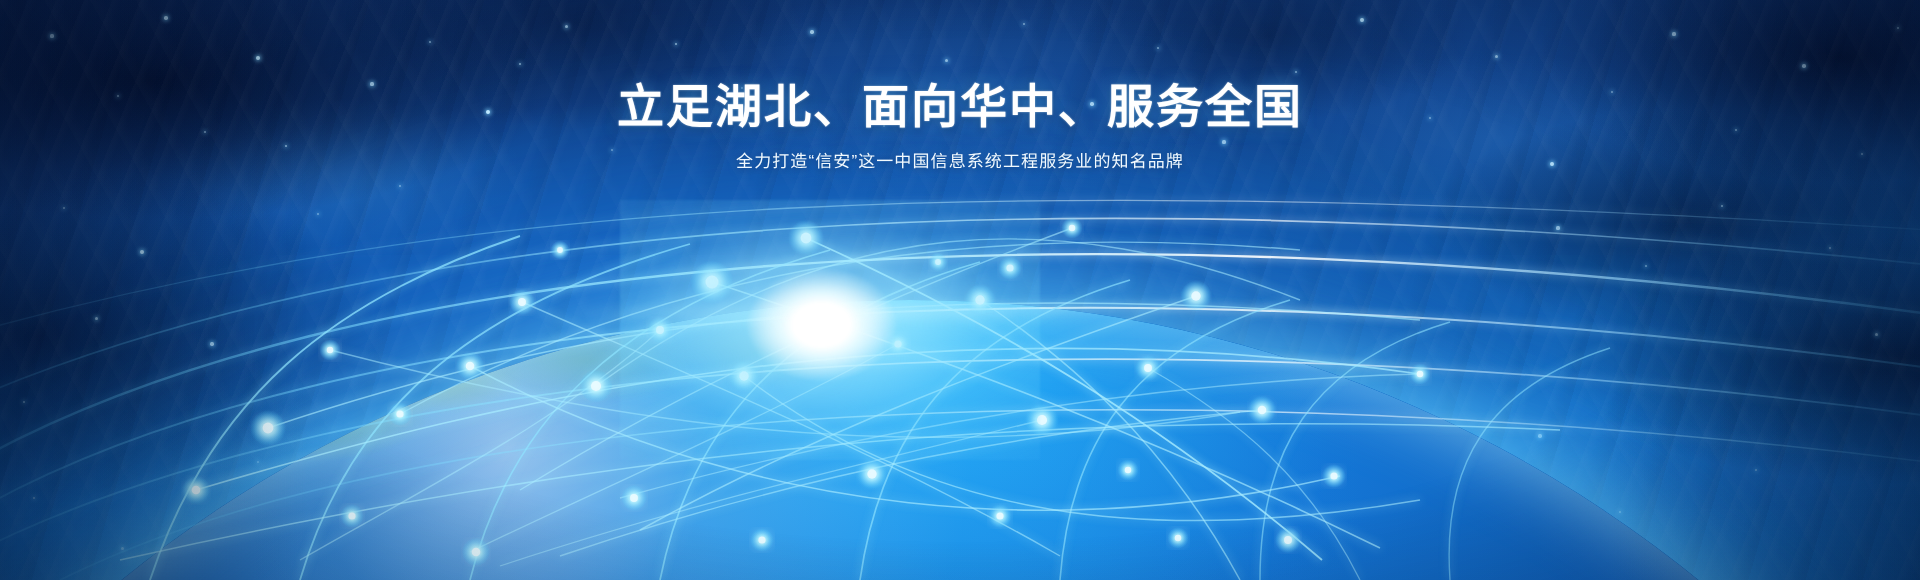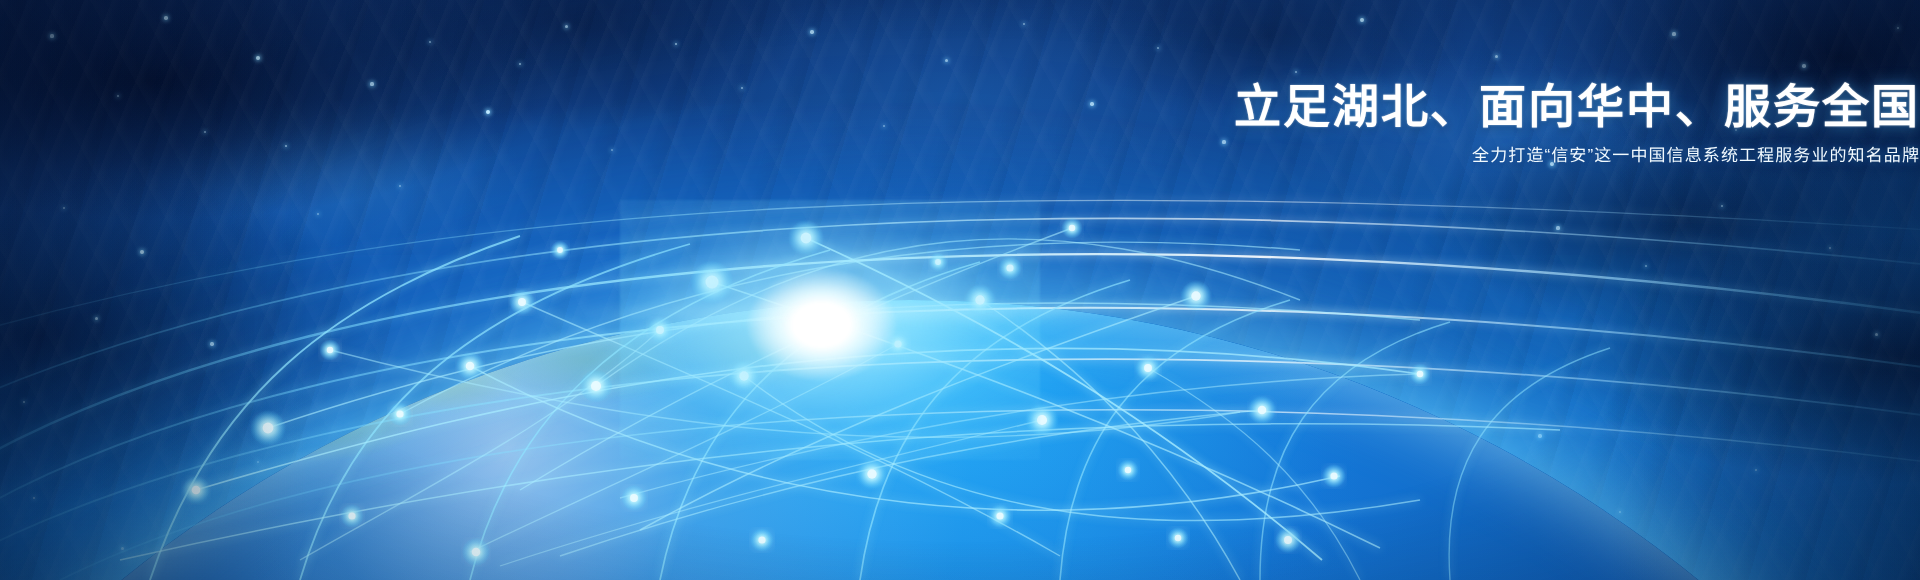--- a/index.html
+++ b/index.html
@@ -137,38 +137,38 @@
     background:
       radial-gradient(ellipse 78% 90% at 50% 50%, rgba(0,0,0,0) 48%, rgba(2,10,32,0.42) 100%),
       linear-gradient(to right, rgba(2,10,32,0.40) 0%, rgba(2,10,32,0) 16%, rgba(2,10,32,0) 84%, rgba(2,10,32,0.40) 100%);
   }
 
   
   .copy {
     position: absolute;
     left: 0; right: 0;
     top: 78px;
-    text-align: right;
+    text-align: center;
     z-index: 40;
   }
   .headline {
     margin: 0;
     font-size: 47px;
     line-height: 1.22;
     font-weight: 700;
     color: #ffffff;
     letter-spacing: 2px;
     text-shadow:
       0 0 2px rgba(255,255,255,.55),
       0 0 16px rgba(80,185,255,.60),
       0 2px 10px rgba(4,26,70,.75);
     white-space: nowrap;
   }
   .subline {
-    margin: 8px 0 0 0;
+    margin: 14px 0 0 0;
     font-size: 17px;
     line-height: 1.5;
     font-weight: 400;
     color: #f2faff;
     letter-spacing: 1.1px;
     text-shadow:
       0 0 10px rgba(70,170,255,.55),
       0 1px 6px rgba(4,26,70,.8);
     white-space: nowrap;
   }

